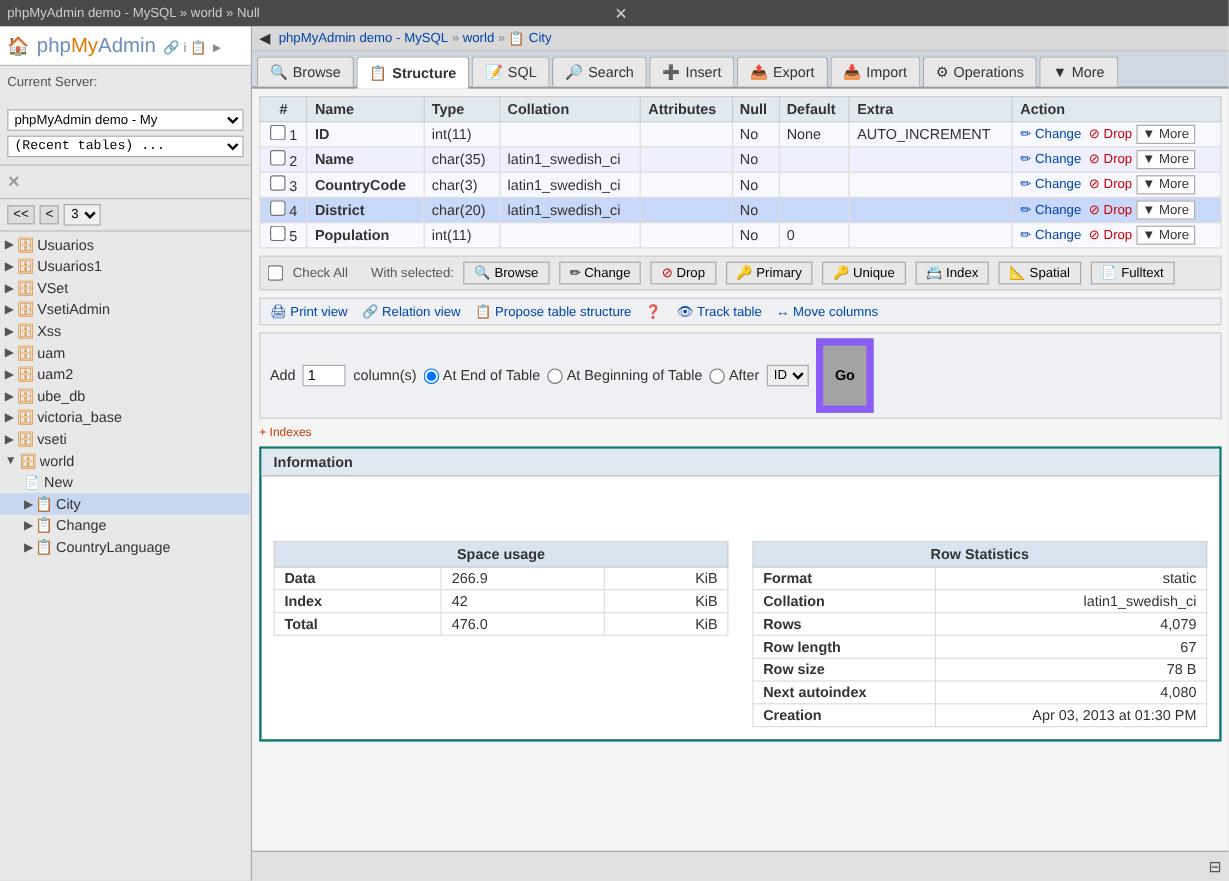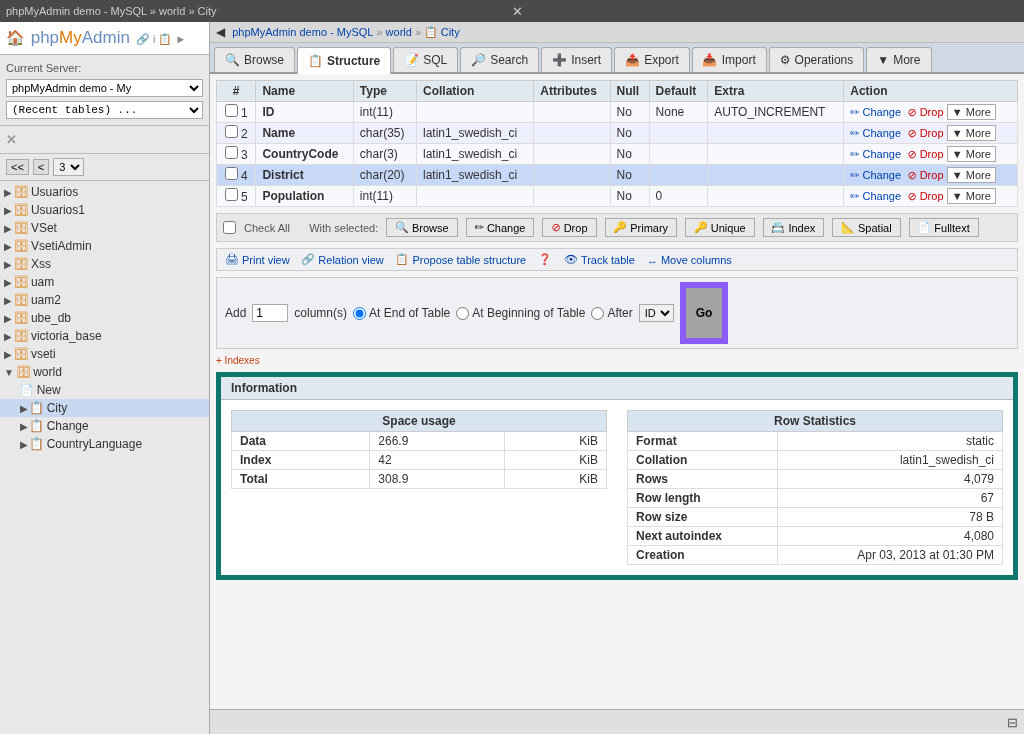--- a/index.html
+++ b/index.html
@@ -11,21 +11,21 @@
     .title-bar span { flex: 1; }
     .title-bar .close-btn { color: #ccc; cursor: pointer; font-size: 13px; }
 
     .main-area { display: flex; flex: 1; overflow: hidden; }
 
     
     .sidebar { width: 210px; background: #e8e8e8; border-right: 1px solid #aaa; display: flex; flex-direction: column; overflow: hidden; flex-shrink: 0; }
     .sidebar-logo { background: #fff; padding: 6px; display: flex; align-items: center; gap: 6px; border-bottom: 1px solid #bbb; }
     .sidebar-server { padding: 6px; border-bottom: 1px solid #bbb; }
     .sidebar-server label { font-size: 11px; color: #555; }
-    .sidebar-select { width: 100%; margin-top: 4px; font-size: 11px; padding: 1px; border: 1px solid #aaa; background: #fff; }
+    .sidebar-select { width: 100%; margin-top: 16px; font-size: 11px; padding: 1px; border: 1px solid #aaa; background: #fff; }
     .sidebar-filter { padding: 6px; border-bottom: 1px solid #bbb; display: flex; align-items: center; gap: 3px; }
     .filter-input { flex: 1; font-size: 11px; padding: 2px 4px; border: 1px solid #aaa; background: #fff; color: #888; }
     .filter-clear { color: #999; cursor: pointer; font-size: 13px; font-weight: bold; }
     .sidebar-pagination { padding: 4px 6px; display: flex; align-items: center; gap: 4px; font-size: 11px; border-bottom: 1px solid #bbb; }
     .page-btn { background: #ddd; border: 1px solid #aaa; cursor: pointer; padding: 1px 4px; font-size: 11px; }
     .page-select { font-size: 11px; border: 1px solid #aaa; padding: 1px; }
     .db-tree { flex: 1; overflow-y: auto; padding: 2px 0; }
     .db-item { display: flex; align-items: center; padding: 2px 4px; cursor: pointer; white-space: nowrap; }
     .db-item.active { background: #c8d8f0; }
     .db-item.indent1 { padding-left: 20px; }
@@ -72,23 +72,23 @@
     .add-col-bar { background: #eef0f4; border: 1px solid #ccc; padding: 4px 8px; display: flex; align-items: center; gap: 6px; font-size: 12px; margin-bottom: 6px; }
     .add-col-bar input[type=text] { width: 40px; border: 1px solid #aaa; padding: 1px 3px; font-size: 12px; }
     .radio-label { display: inline-flex; align-items: center; gap: 3px; cursor: pointer; }
     .after-select { font-size: 11px; border: 1px solid #aaa; padding: 1px; }
     .go-btn { background: #a3a3a3; border: 6px solid #8b5cf6; padding: 18px 10px; cursor: pointer; font-size: 12px; font-weight: bold; }
 
     
     .indexes-link { color: #c2410c; text-decoration: none; cursor: pointer; font-size: 10px; margin-bottom: 6px; display: block; }
 
     
-    .info-panel { border: 5px solid #0f766e; background: #fff; margin-bottom: 6px; }
+    .info-panel { border: 2px solid #0f766e; background: #fff; margin-bottom: 6px; }
     .info-header { background: #e0e8f0; border-bottom: 1px solid #bbb; padding: 4px 10px; font-weight: bold; font-size: 12px; }
-    .info-body { padding: 10px; display: flex; gap: 20px; }
+    .info-body { padding: 10px; display: flex; gap: 20px; margin-top: 44px; }
     .info-section { flex: 1; }
     .info-table { border-collapse: collapse; width: 100%; font-size: 12px; }
     .info-table th { background: #d8e4f0; border: 1px solid #ccc; padding: 3px 8px; text-align: center; }
     .info-table td { border: 1px solid #ddd; padding: 2px 8px; }
     .info-table td:last-child { text-align: right; }
     .info-table td.left-label { font-weight: bold; }
 
     
     .bottom-bar { height: 25px; background: #e0e0e0; border-top: 1px solid #aaa; display: flex; align-items: center; justify-content: flex-end; padding: 0 6px; }
     .bottom-icon { color: #555; font-size: 13px; cursor: pointer; }
@@ -101,21 +101,21 @@
 
     
     .row-district td { background: #c8d8f8 !important; }
   </style>
 </head>
 <body>
 
 <div class="app-container">
 
   <div class="title-bar">
-    <span>phpMyAdmin demo - MySQL » world » City</span>
+    <span>phpMyAdmin demo - MySQL » world » Null</span>
     <span class="close-btn">✕</span>
   </div>
 
   <div class="main-area">
 
     <div class="sidebar">
 
       <div class="sidebar-logo">
         <span style="font-size:15px;">🏠</span>
         <span style="font-size:17px; font-weight:normal;">
@@ -477,21 +477,21 @@
     <td>266.9</td>
     <td>KiB</td>
   </tr>
                     <tr>
     <td class="left-label">Index</td>
     <td>42</td>
     <td>KiB</td>
   </tr>
                     <tr>
     <td class="left-label">Total</td>
-    <td>308.9</td>
+    <td>476.0</td>
     <td>KiB</td>
   </tr>
                   </tbody>
               </table>
             </div>
 
             <div class="info-section">
               <table class="info-table">
                 <thead>
                   <tr>

